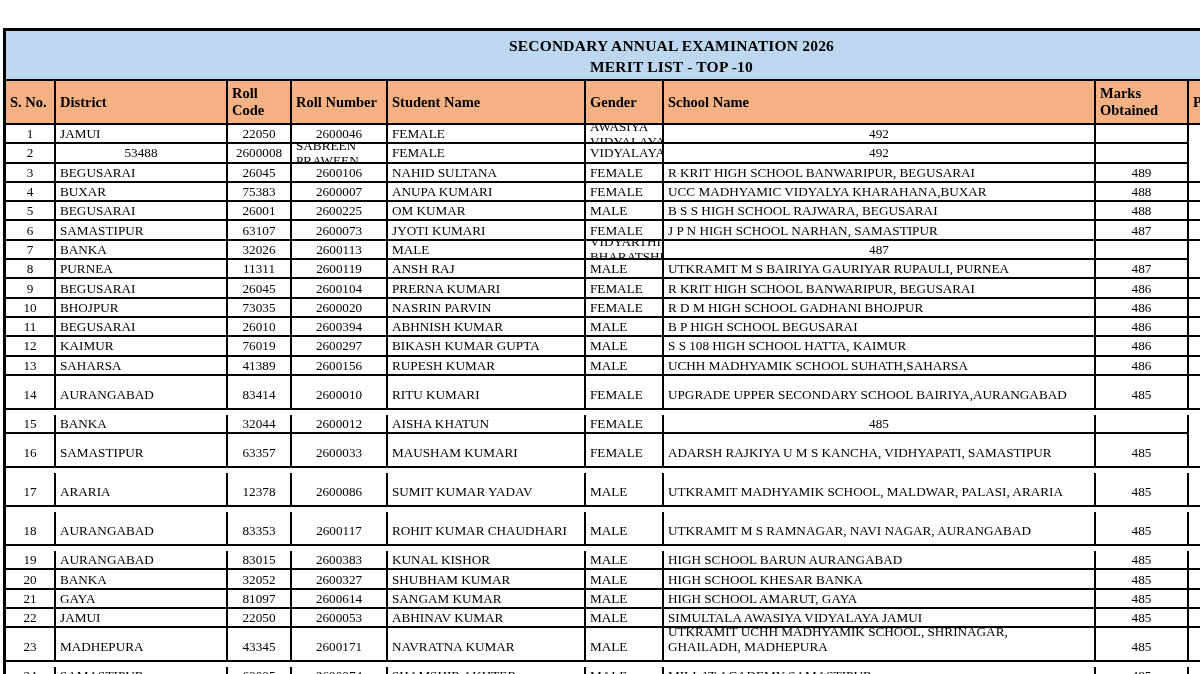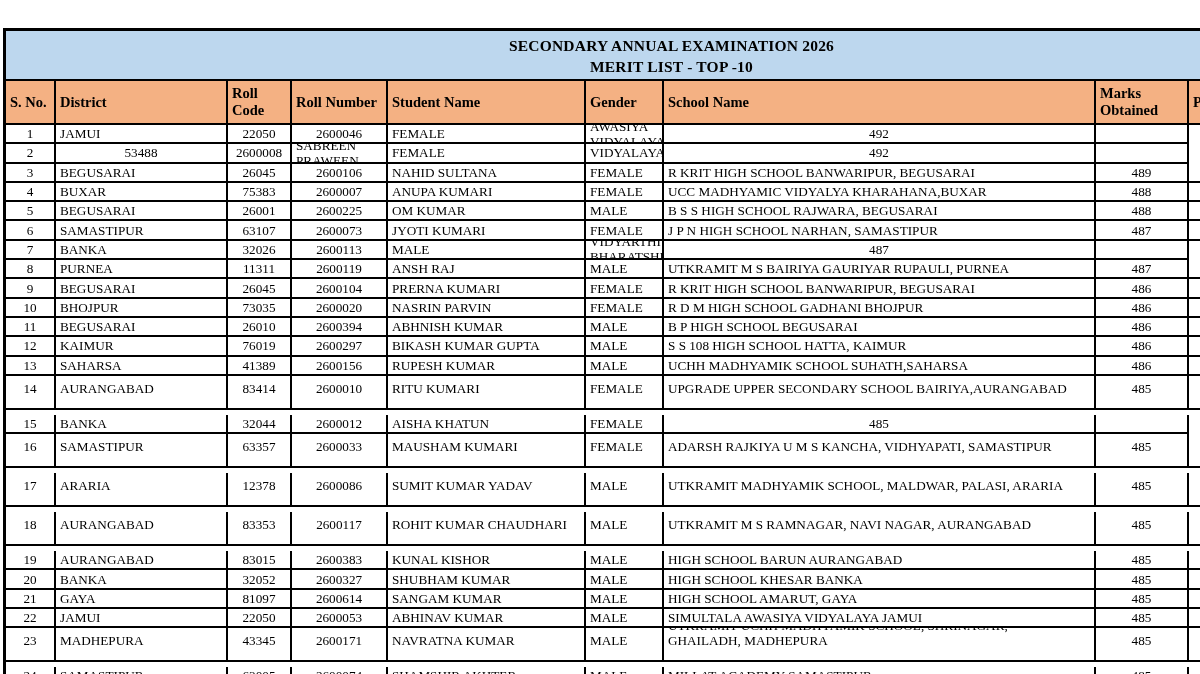--- a/index.html
+++ b/index.html
@@ -52,21 +52,21 @@
   }
   .data-row .cell {
     background: #fff;
     font-size: 13.2px;
     line-height: 15px;
     align-items: center;
   }
   .data-row { height: 19.3px; }
   .data-row .cell { height: 19.3px; }
   .data-row.tall { height: 39px; }
-  .data-row.tall .cell { height: 34px; align-items: flex-end; padding-bottom: 12px; }
+  .data-row.tall .cell { height: 34px; align-items: flex-end; padding-bottom: 6px; }
   .al-c { justify-content: center; text-align: center; }
   .al-l { justify-content: flex-start; text-align: left; }
   .cell.school-cell { white-space: pre-line; }
 </style>
 </head>
 <body>
 
 <div class="sheet">
   <div class="title-block">
     <div class="line">SECONDARY ANNUAL EXAMINATION 2026</div>

